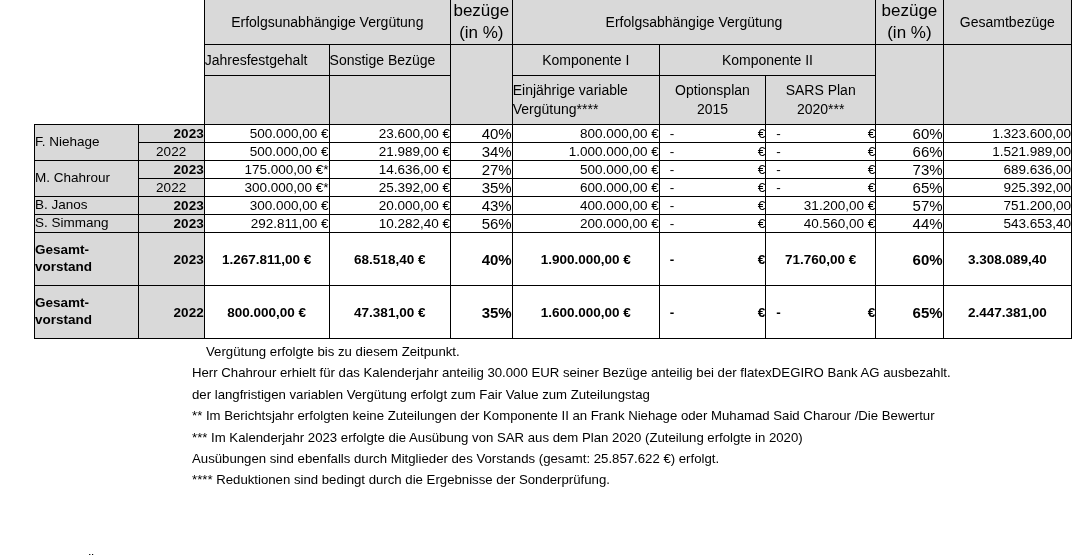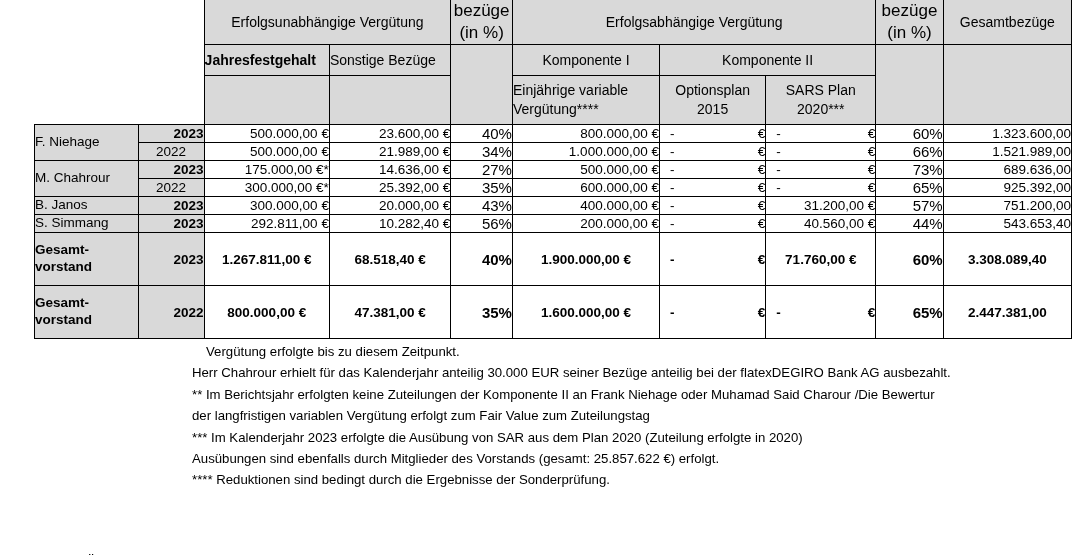--- a/index.html
+++ b/index.html
@@ -176,21 +176,21 @@
         </td>
         <td class="hdr cell-pad" colspan="3">Erfolgsabhängige Vergütung</td>
         <td class="hdr-small cell-pad" rowspan="1">
           <div>bezüge</div>
           <div>(in %)</div>
         </td>
         <td class="hdr cell-pad" rowspan="1">Gesamtbezüge</td>
       </tr>
 
       <tr>
-        <td class="hdr-left cell-pad" style="height:30px;font-weight:bold;">Jahresfestgehalt</td>
+        <td class="hdr-left cell-pad" style="height:30px;">Jahresfestgehalt</td>
         <td class="hdr-left cell-pad">Sonstige Bezüge</td>
         <td class="hdr" rowspan="2"></td>
         <td class="hdr cell-pad">Komponente I</td>
         <td class="hdr cell-pad" colspan="2">Komponente II</td>
         <td class="hdr" rowspan="2"></td>
         <td class="hdr" rowspan="2"></td>
       </tr>
 
       <tr>
         <td class="hdr"></td>
@@ -356,22 +356,22 @@
           </td>
         <td class="pct bold">65%</td>
         <td class="num bold">2.447.381,00</td>
       </tr>
     </tbody>
   </table>
 
   <div class="footnotes">
     <p class="indent2">Vergütung erfolgte bis zu diesem Zeitpunkt.</p>
     <p>Herr Chahrour erhielt für das Kalenderjahr anteilig 30.000 EUR seiner Bezüge anteilig bei der flatexDEGIRO Bank AG ausbezahlt.</p>
+    <p>der langfristigen variablen Vergütung erfolgt zum Fair Value zum Zuteilungstag</p>
     <p>** Im Berichtsjahr erfolgten keine Zuteilungen der Komponente II an Frank Niehage oder Muhamad Said Charour /Die Bewertur</p>
-    <p>der langfristigen variablen Vergütung erfolgt zum Fair Value zum Zuteilungstag</p>
     <p>*** Im Kalenderjahr 2023 erfolgte die Ausübung von SAR aus dem Plan 2020 (Zuteilung erfolgte in 2020)</p>
     <p>Ausübungen sind ebenfalls durch Mitglieder des Vorstands (gesamt: 25.857.622 €) erfolgt.</p>
     <p>**** Reduktionen sind bedingt durch die Ergebnisse der Sonderprüfung.</p>
   </div>
 
   <div class="caption">Abb. 6: Übersicht der ausgezahlten Vorstandsvergütung</div>
 
 </div>
 
 </body></html>

